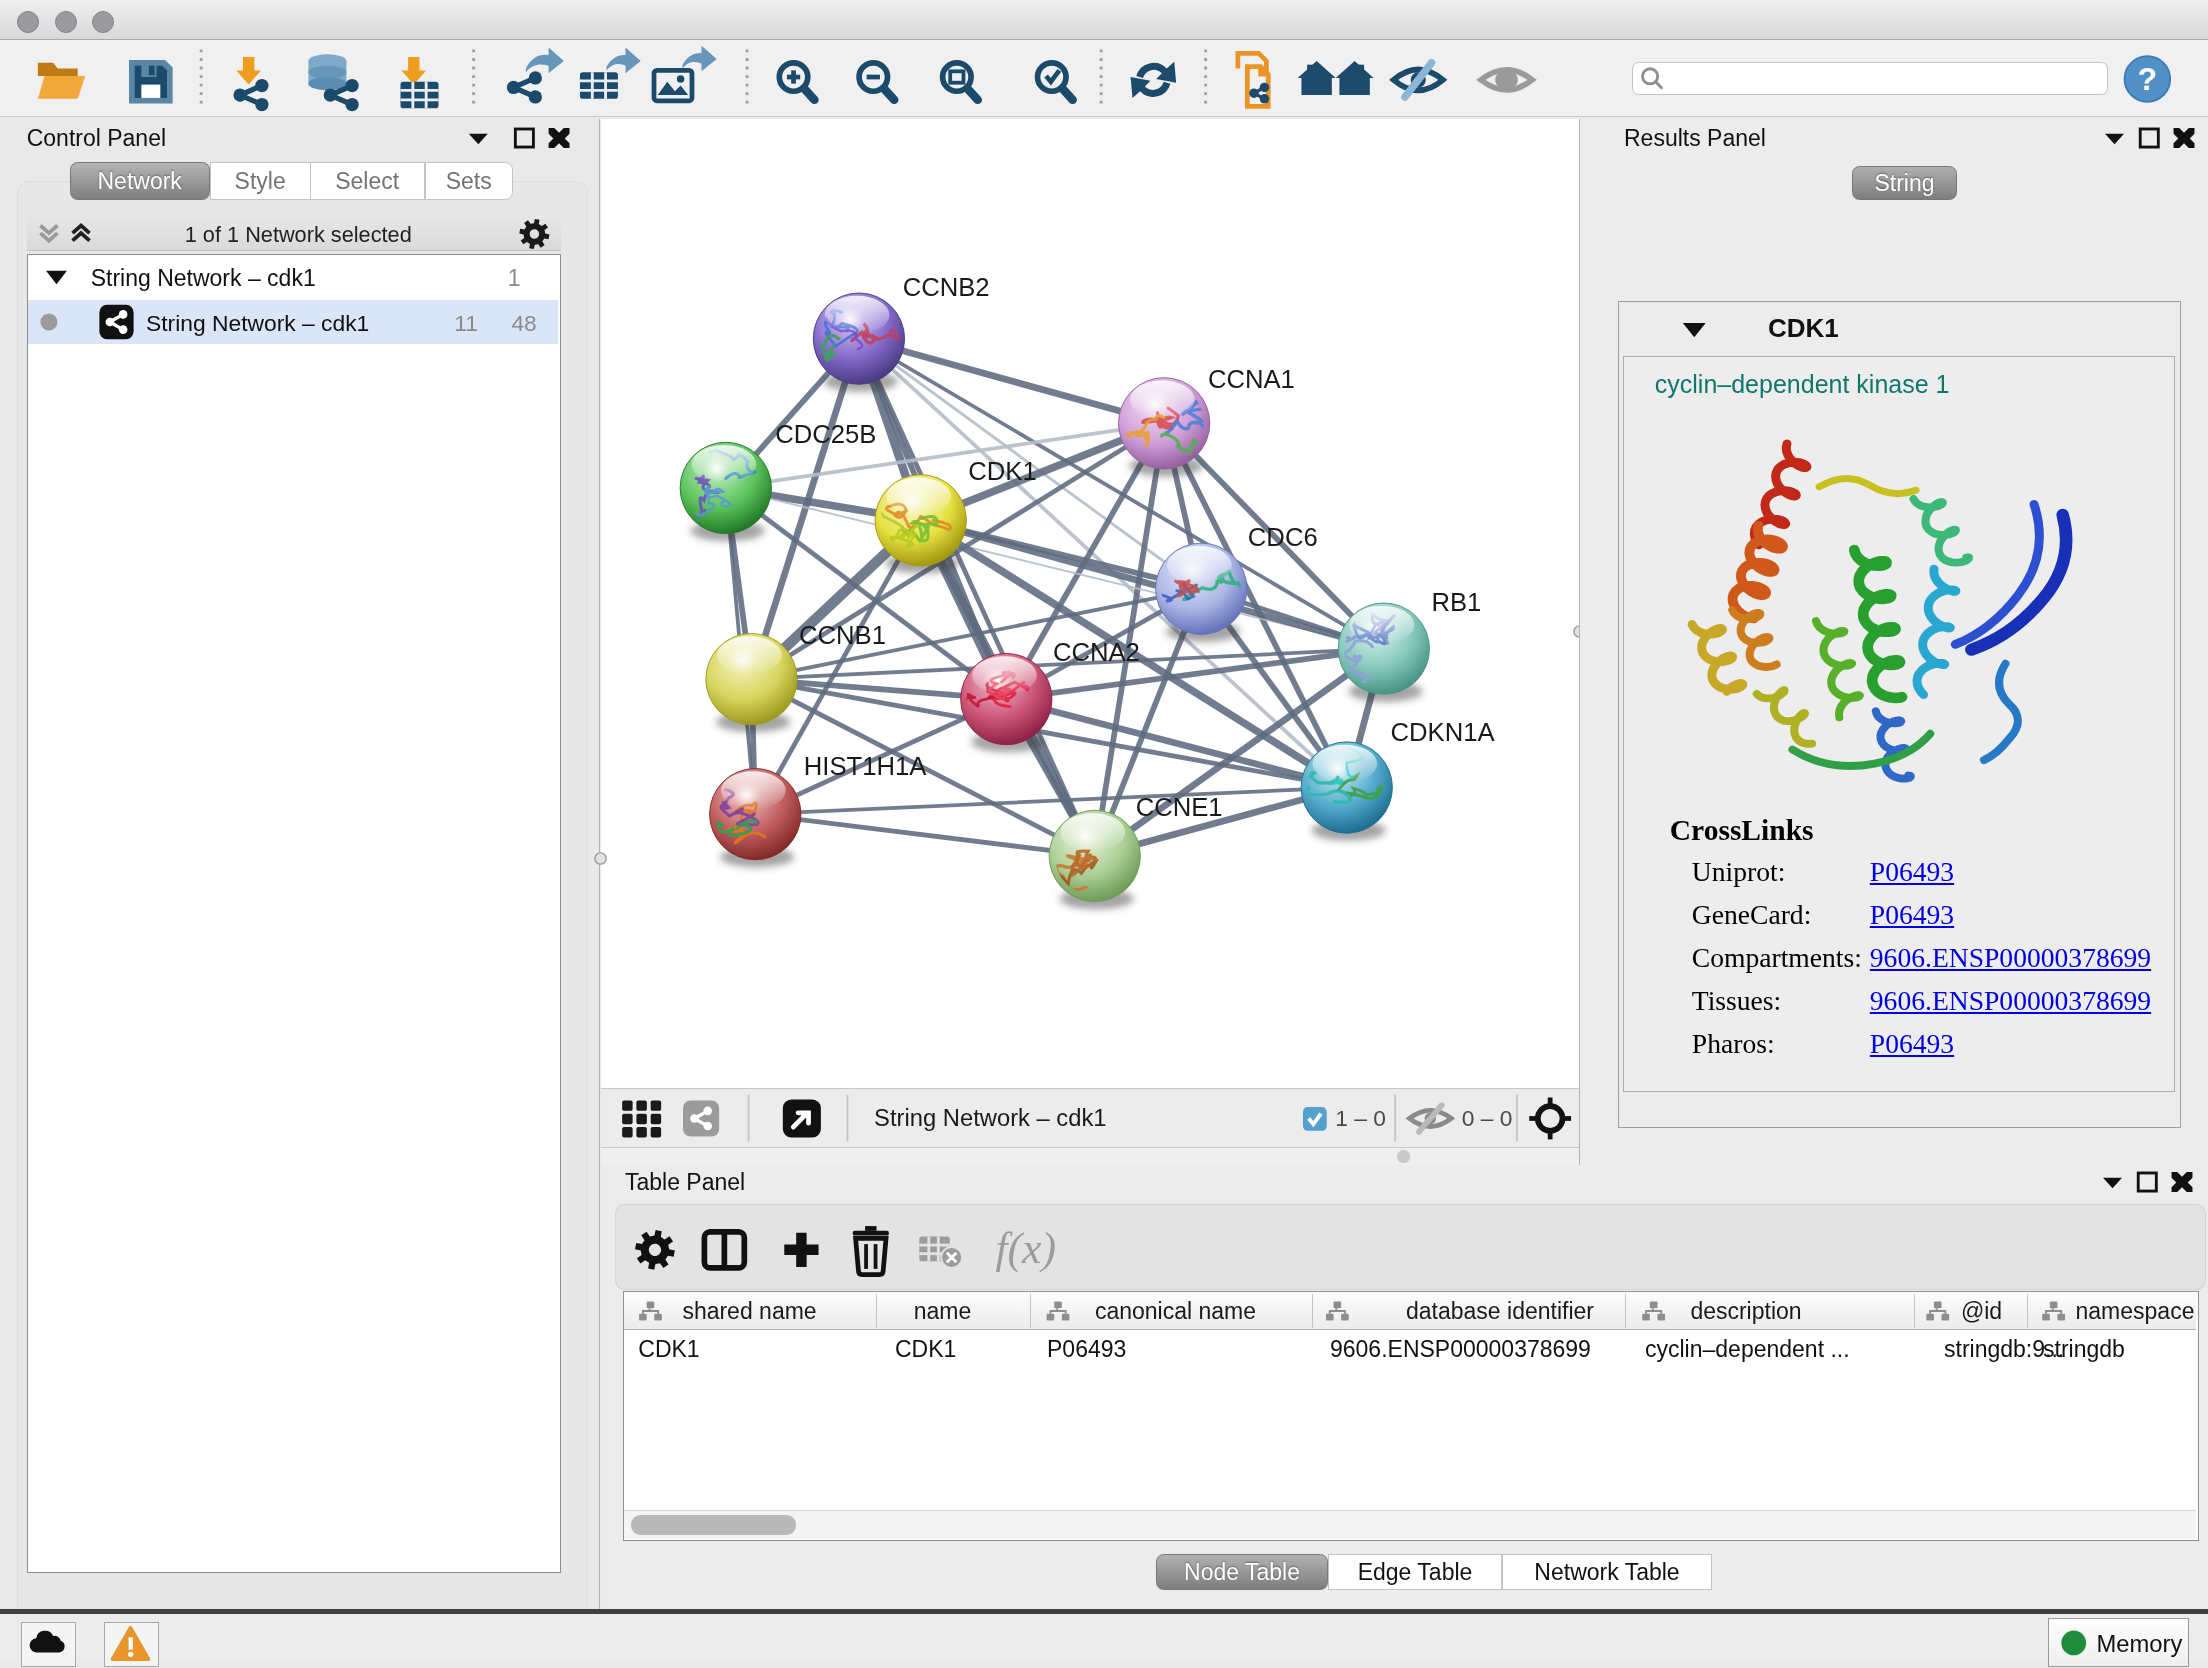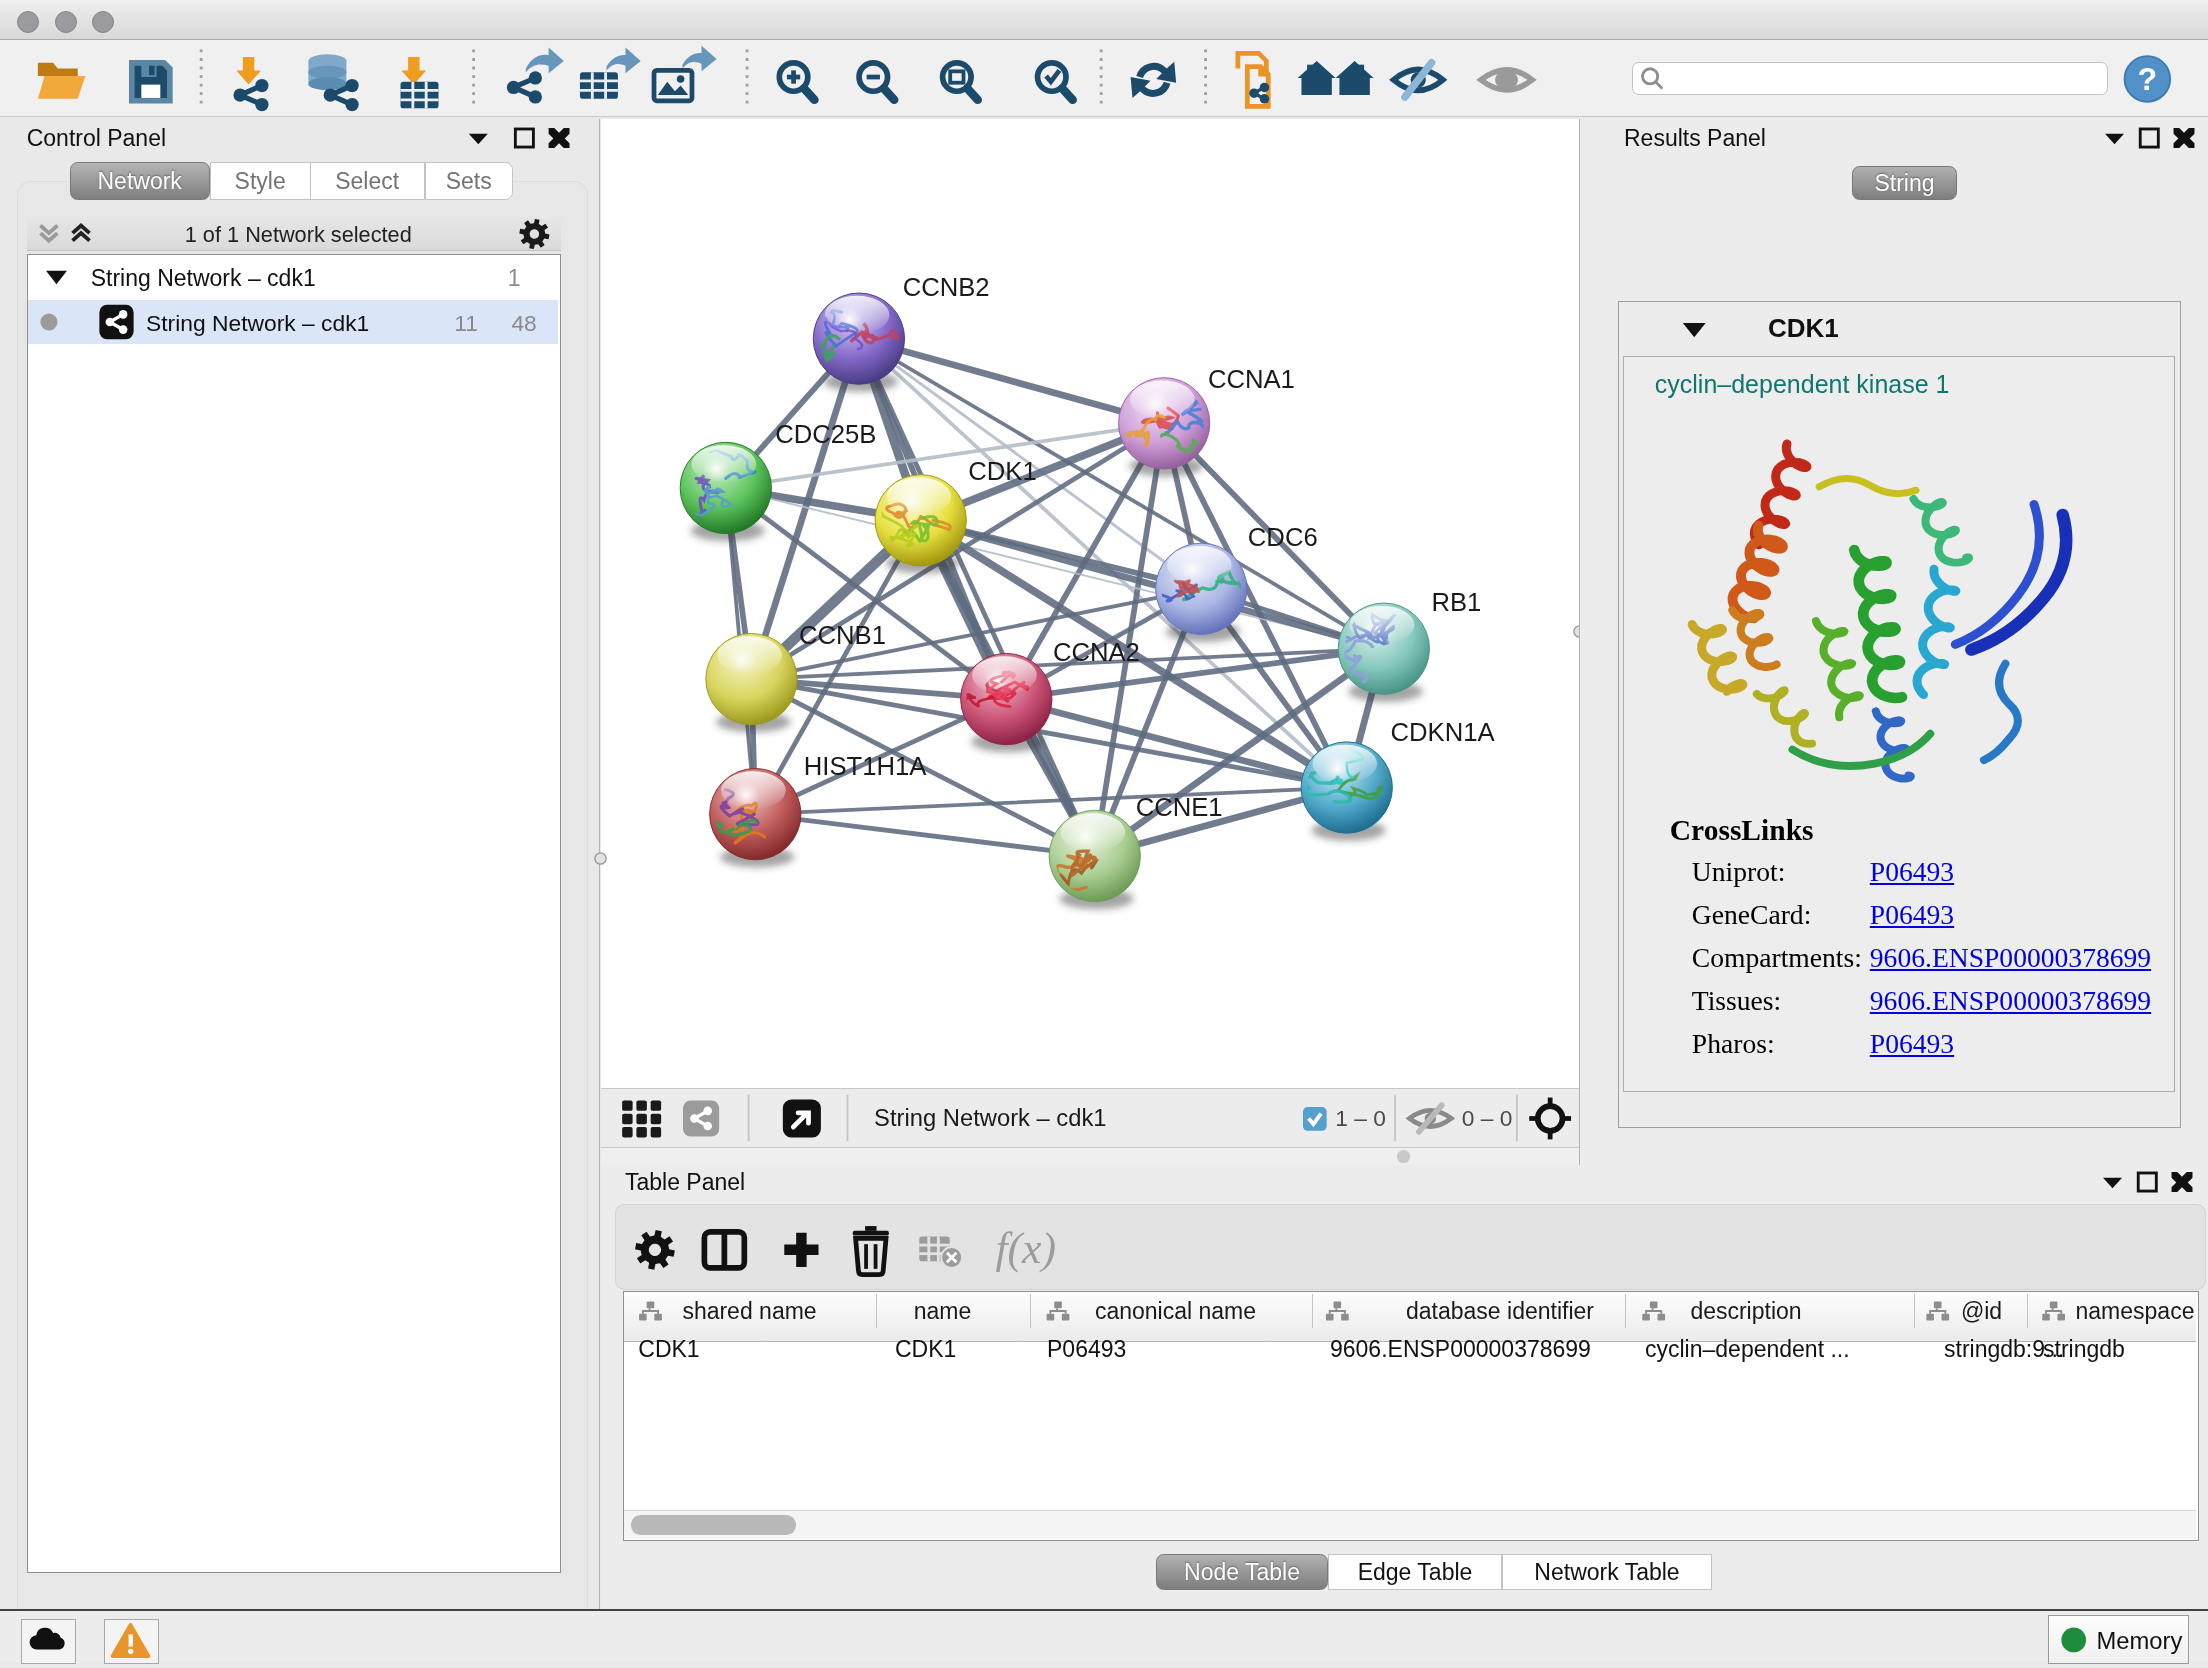--- a/index.html
+++ b/index.html
@@ -29,28 +29,28 @@
 .rpanel { left:1579px; top:119px; width:630px; height:1046px; background:#ececec; border-left:1px solid #b3b3b3; }
 .rbox { position:absolute; left:38px; width:563px; border:1.9px solid #9e9e9e; background:#ececec; }
 .btn { position:absolute; top:26px; height:32px; background:linear-gradient(#ffffff,#f2f2f2); border:1px solid #b5b5b5; border-radius:7.6px; font-size:23px; color:#111; text-align:center; line-height:30px; }
 .serif { font-family:"Liberation Serif", serif; }
 .xlrow { position:absolute; left:68px; font-family:"Liberation Serif", serif; font-size:27.6px; color:#000; }
 .xlink { position:absolute; left:246px; font-family:"Liberation Serif", serif; font-size:27.6px; color:#0000e0; text-decoration:underline; }
 
 .tpanel { left:601px; top:1165px; width:1607px; height:444px; background:#ececec; }
 .ttoolbar { position:absolute; left:14.3px; top:39px; width:1591px; height:86px; background:#e3e3e3; border-radius:9.5px; box-shadow:0 0 0 1px #d4d4d4 inset; }
 .dtable { position:absolute; left:22px; top:126px; width:1576px; height:250px; background:#fff; border:1.9px solid #909090; }
-.thead { position:absolute; left:0; top:0; width:1572px; height:50px; background:linear-gradient(#fdfdfd,#ebebeb); border-bottom:1px solid #b5b5b5; }
+.thead { position:absolute; left:0; top:0; width:1572px; height:38px; background:linear-gradient(#fdfdfd,#ebebeb); border-bottom:1px solid #b5b5b5; }
 .th { position:absolute; top:0; height:38px; font-size:23px; color:#1a1a1a; text-align:center; line-height:38px; }
 .thdiv { position:absolute; top:1.9px; height:34px; width:0; border-left:1px solid #c4c4c4; }
 .td { position:absolute; top:44px; font-size:23px; color:#111; }
 .bottomtab { position:absolute; top:389px; height:36px; background:#fff; border:1px solid #c3c3c3; font-size:23px; color:#111; text-align:center; line-height:34px;margin-left:32px; }
 .bottomtab.sel { background:linear-gradient(#b2b2b2,#7d7d7d); color:#fff; border-radius:7.6px; border:1px solid #787878; text-shadow:0 -1px 1.9px rgba(0,0,0,.4); }
 
-.statusbar { left:0; top:1609px; width:2208px; height:53px; background:#ececec; border-top:2px solid #404040; }
+.statusbar { left:0; top:1609px; width:2208px; height:53px; background:#ececec; border-top:5px solid #404040; }
 .sico { position:absolute; top:7.6px; width:55px; height:45px; background:#f4f4f4; border:1.9px solid #a8a8a8; }
 .membtn { position:absolute; left:2048px; top:3.8px; width:141px; height:49px; background:linear-gradient(#fdfdfd,#efefef); border:1.9px solid #9a9a9a; }
 </style>
 </head>
 <body>
 <div class="abs titlebar">
   <div class="light" style="left:17px;"></div>
   <div class="light" style="left:55px;"></div>
   <div class="light" style="left:92px;"></div>
 </div>

